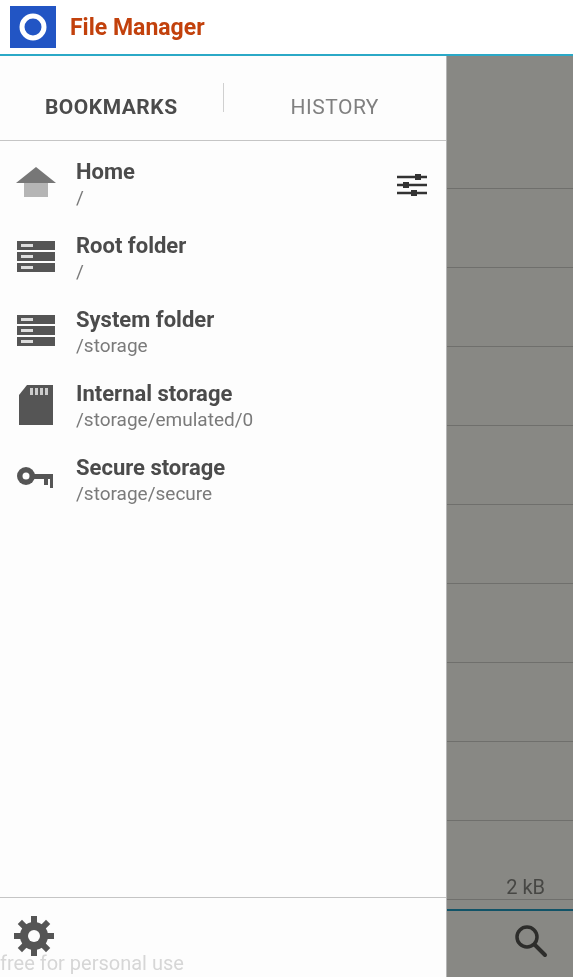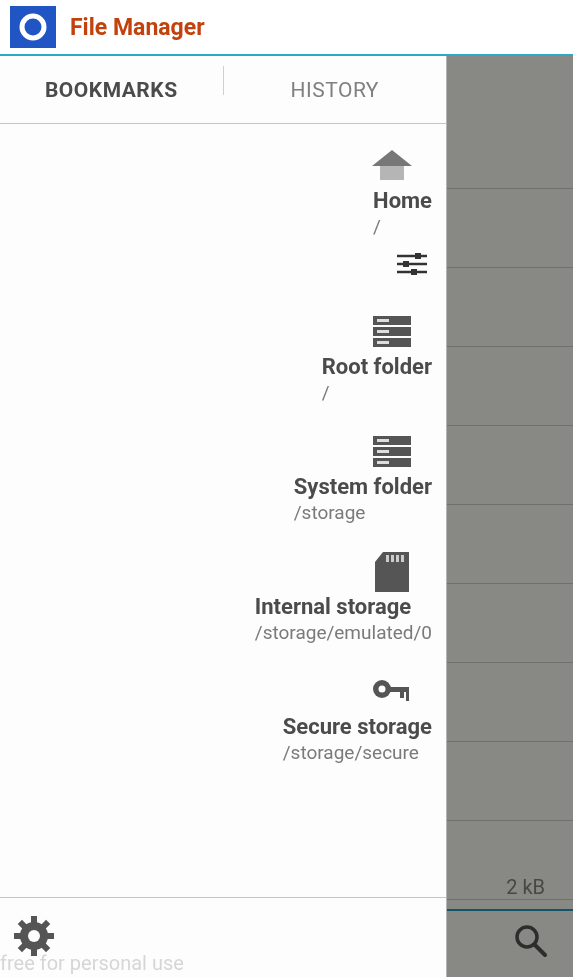--- a/index.html
+++ b/index.html
@@ -75,20 +75,21 @@
     height: 921px;
     background: #fdfdfd;
     border-right: 1px solid #b5b5b5;
     display: flex;
     flex-direction: column;
   }
   .tabs {
     height: 68px;
     display: flex;
     border-bottom: 1px solid #c5c5c5;
+    margin-top: 17px;
   }
   .tab {
     flex: 1;
     display: flex;
     align-items: center;
     justify-content: center;
     font-size: 21px;
     letter-spacing: 0.5px;
     color: #808080;
     cursor: pointer;
@@ -103,24 +104,23 @@
     margin: 10px 0 28px 0;
   }
 
   .bookmarks {
     flex: 1;
     padding-top: 6px;
     overflow: hidden;
   }
   .bm-item {
     display: flex;
-    align-items: flex-end;
+    align-items: flex-start;
     padding: 12px 14px 12px 14px;
     cursor: pointer;
-    flex-direction: column;
   }
   .bm-icon {
     width: 44px;
     height: 44px;
     flex-shrink: 0;
     margin-right: 18px;
     margin-top: 2px;
     display: flex;
     align-items: center;
     justify-content: center;

